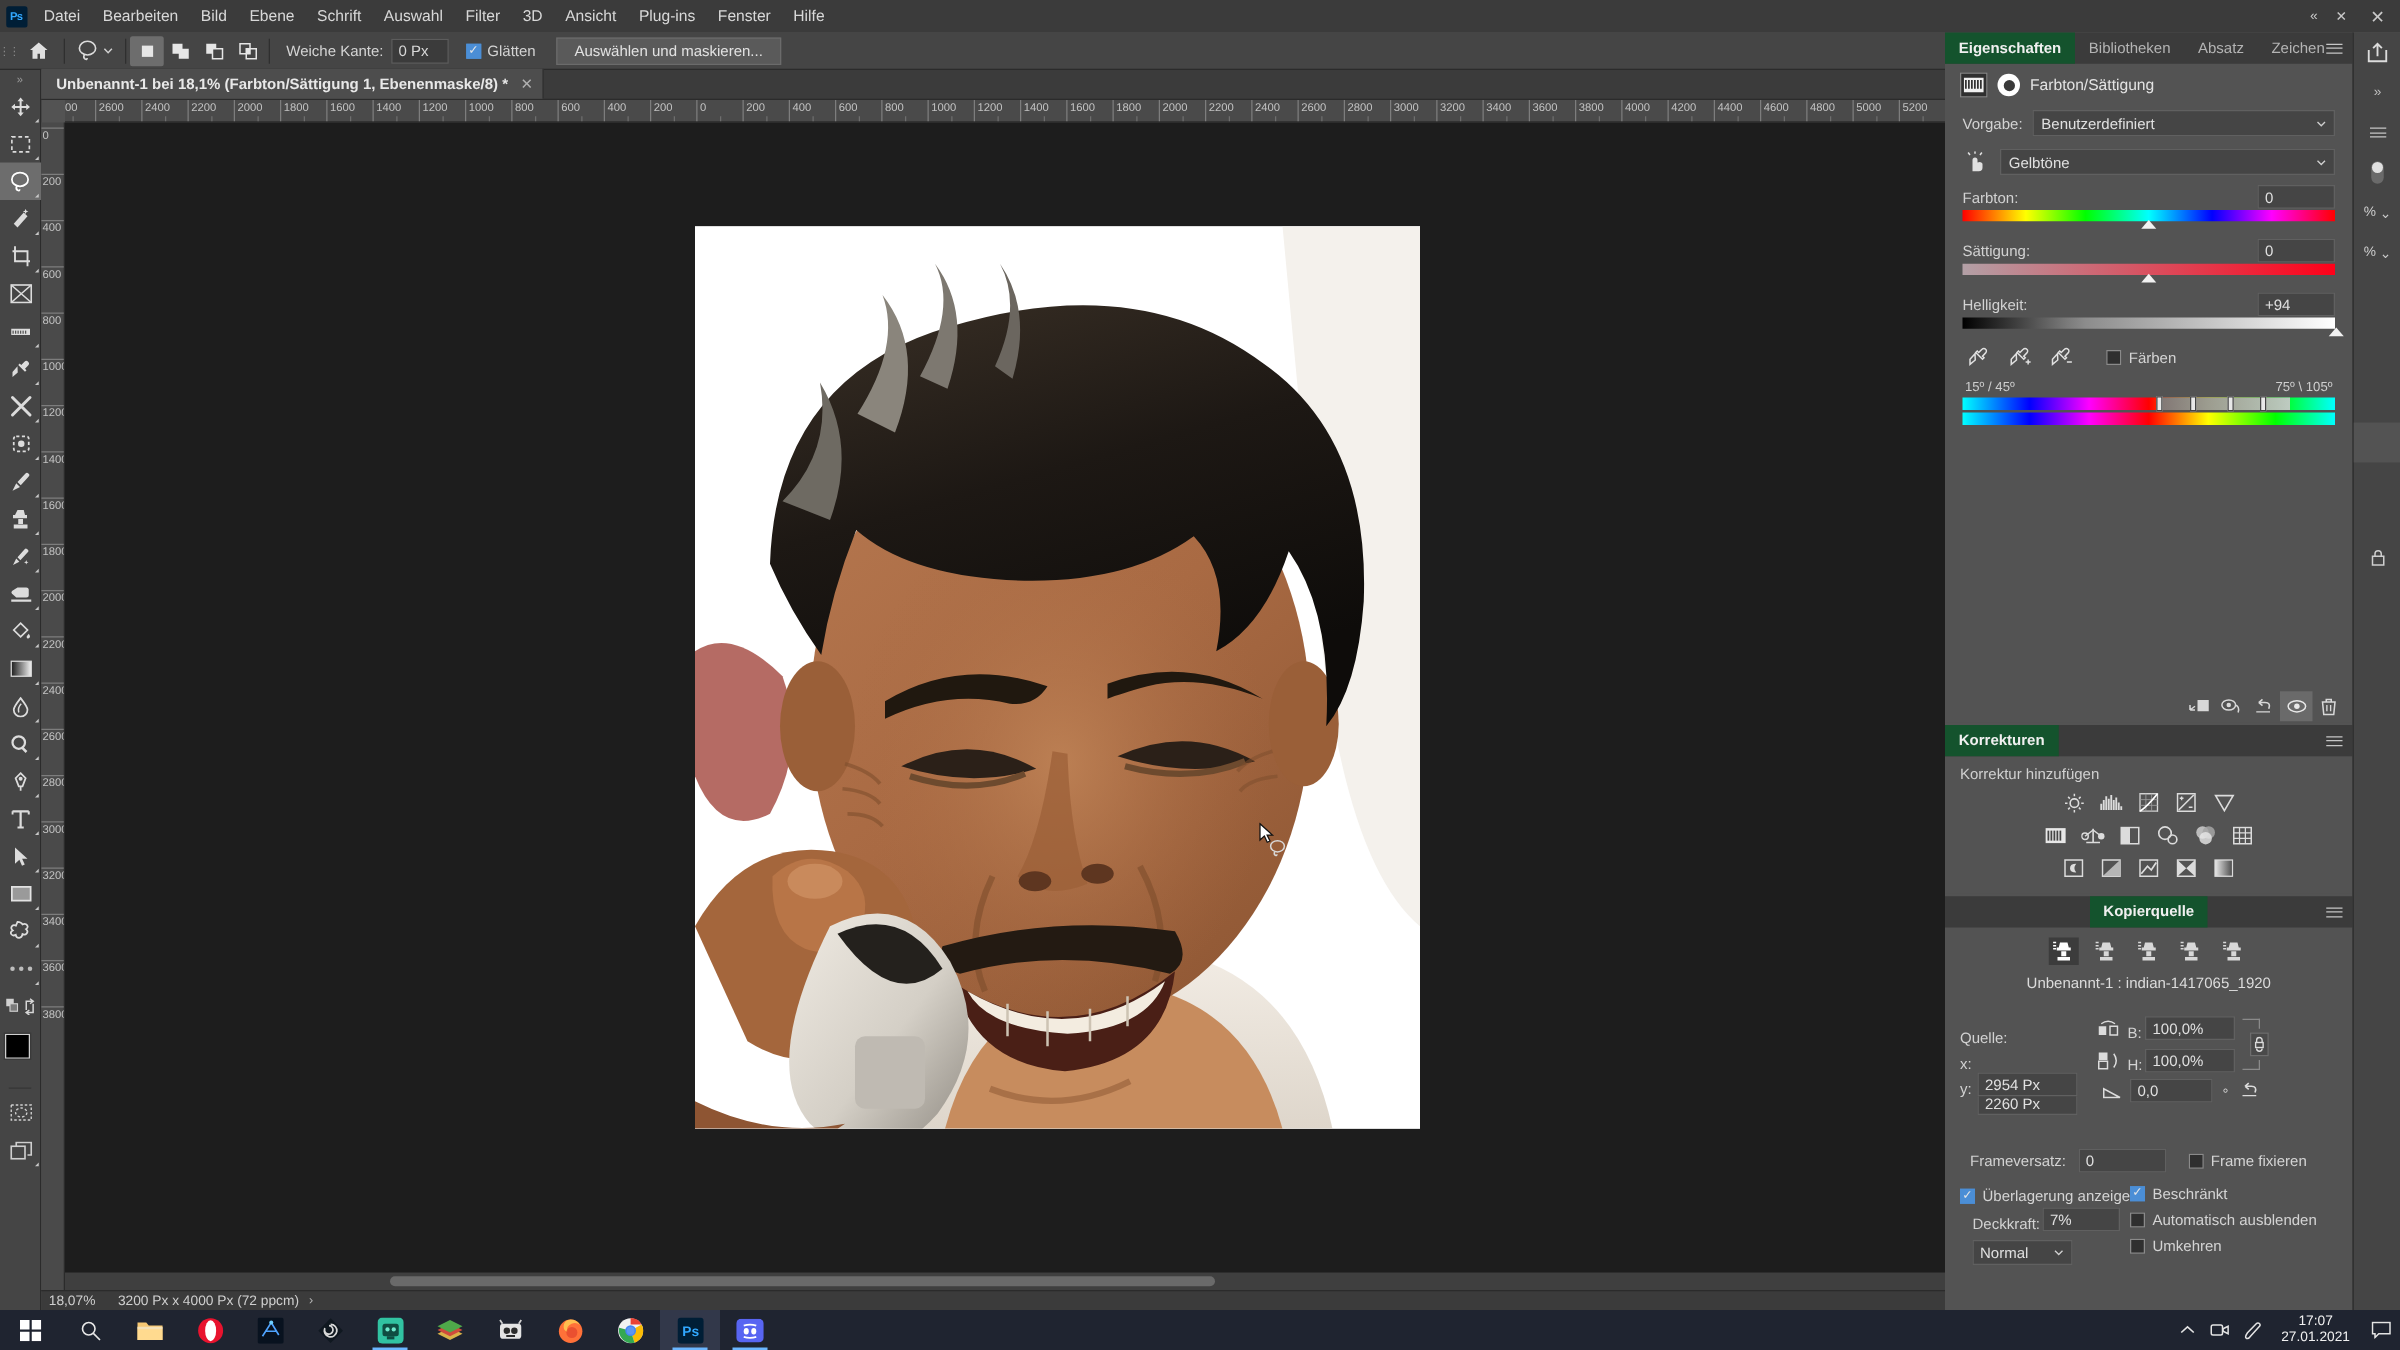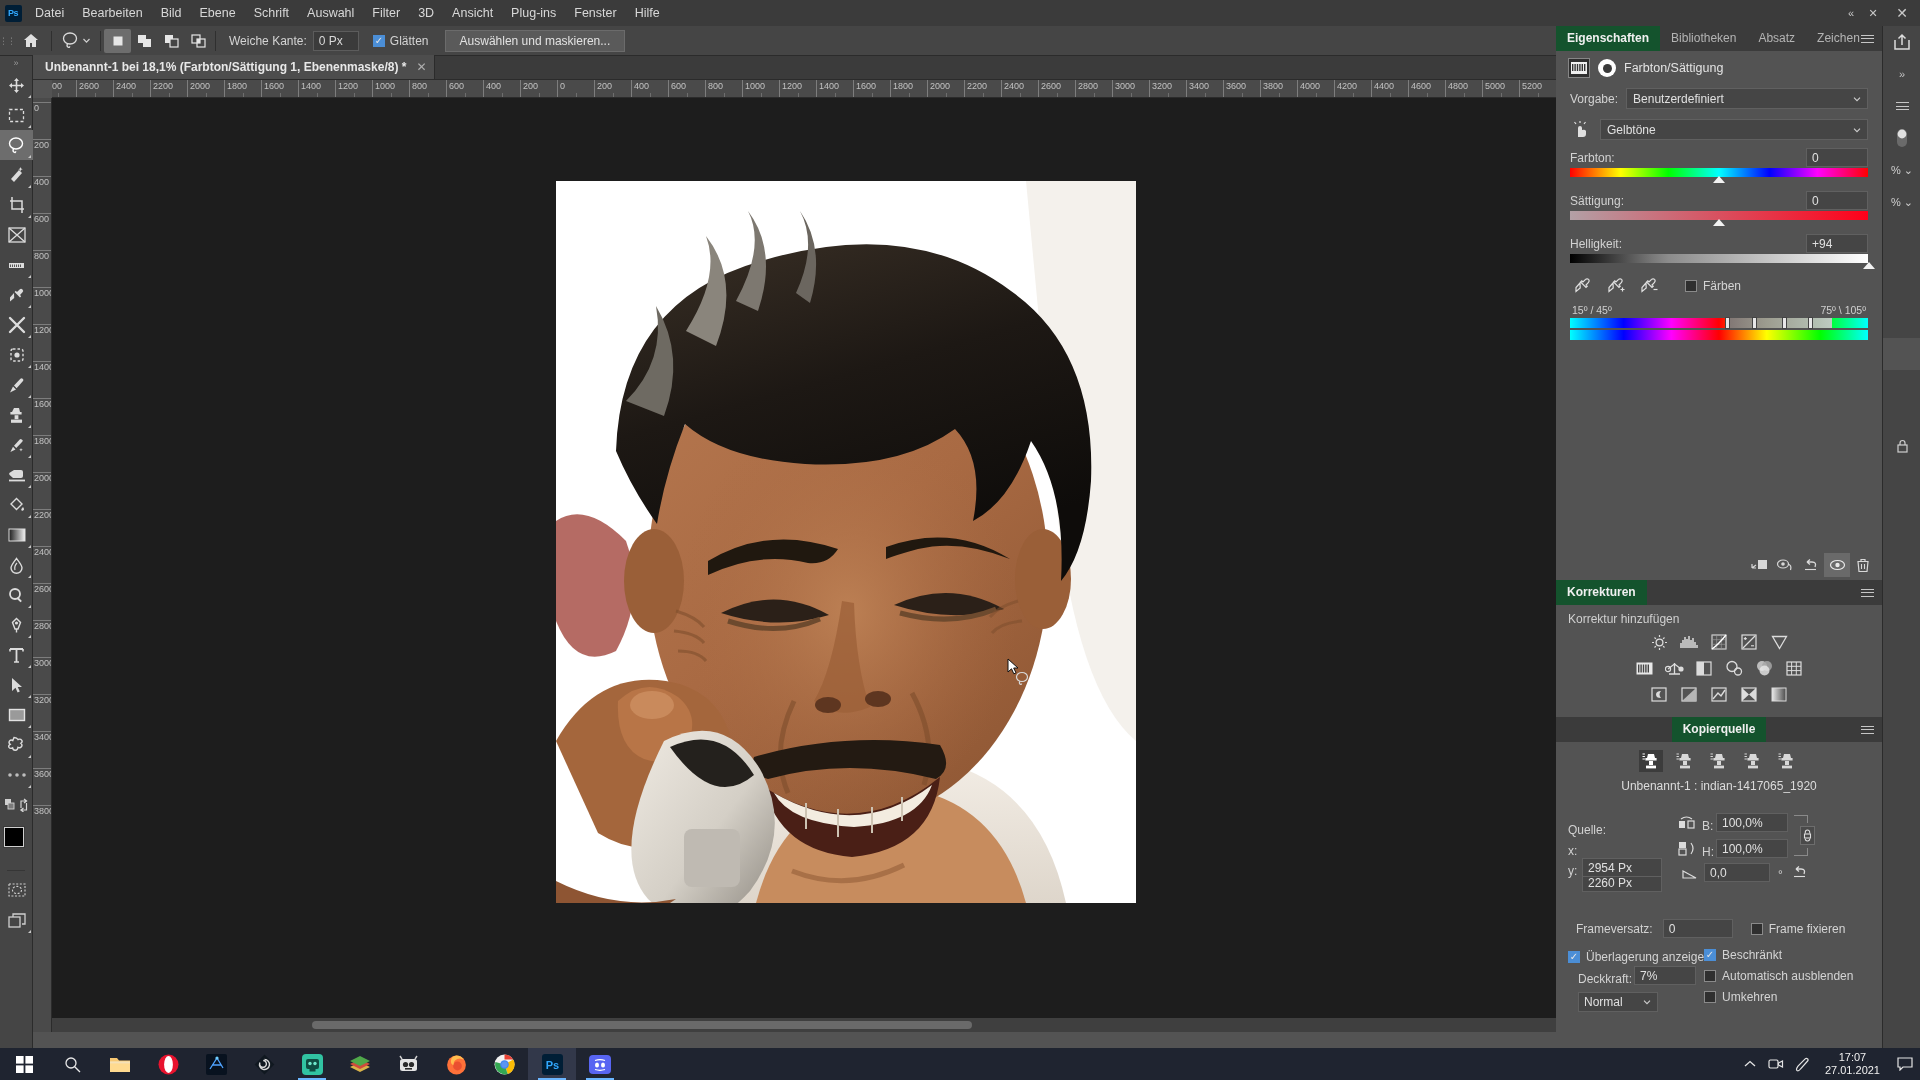--- a/index.html
+++ b/index.html
@@ -837,20 +837,25 @@
     </div>
   </div>
 
   <div class="scroll-v">
     <div class="scroll-thumb-v"></div>
   </div>
   <div class="scroll-h">
     <div class="scroll-thumb-h"></div>
   </div>
 
+  <div class="statusbar">
+    <div class="sb-zoom">18,07%</div>
+    <div class="sb-info">3200 Px x 4000 Px (72 ppcm)</div>
+    <div class="sb-arrow">›</div>
+  </div>
 
   <div class="rightdock">
 
     <div class="panelwrap">
 
       <div class="paneltabs">
         <div class="ptab active">Eigenschaften</div>
         <div class="ptab">Bibliotheken</div>
         <div class="ptab">Absatz</div>
         <div class="ptab">Zeichen</div>

